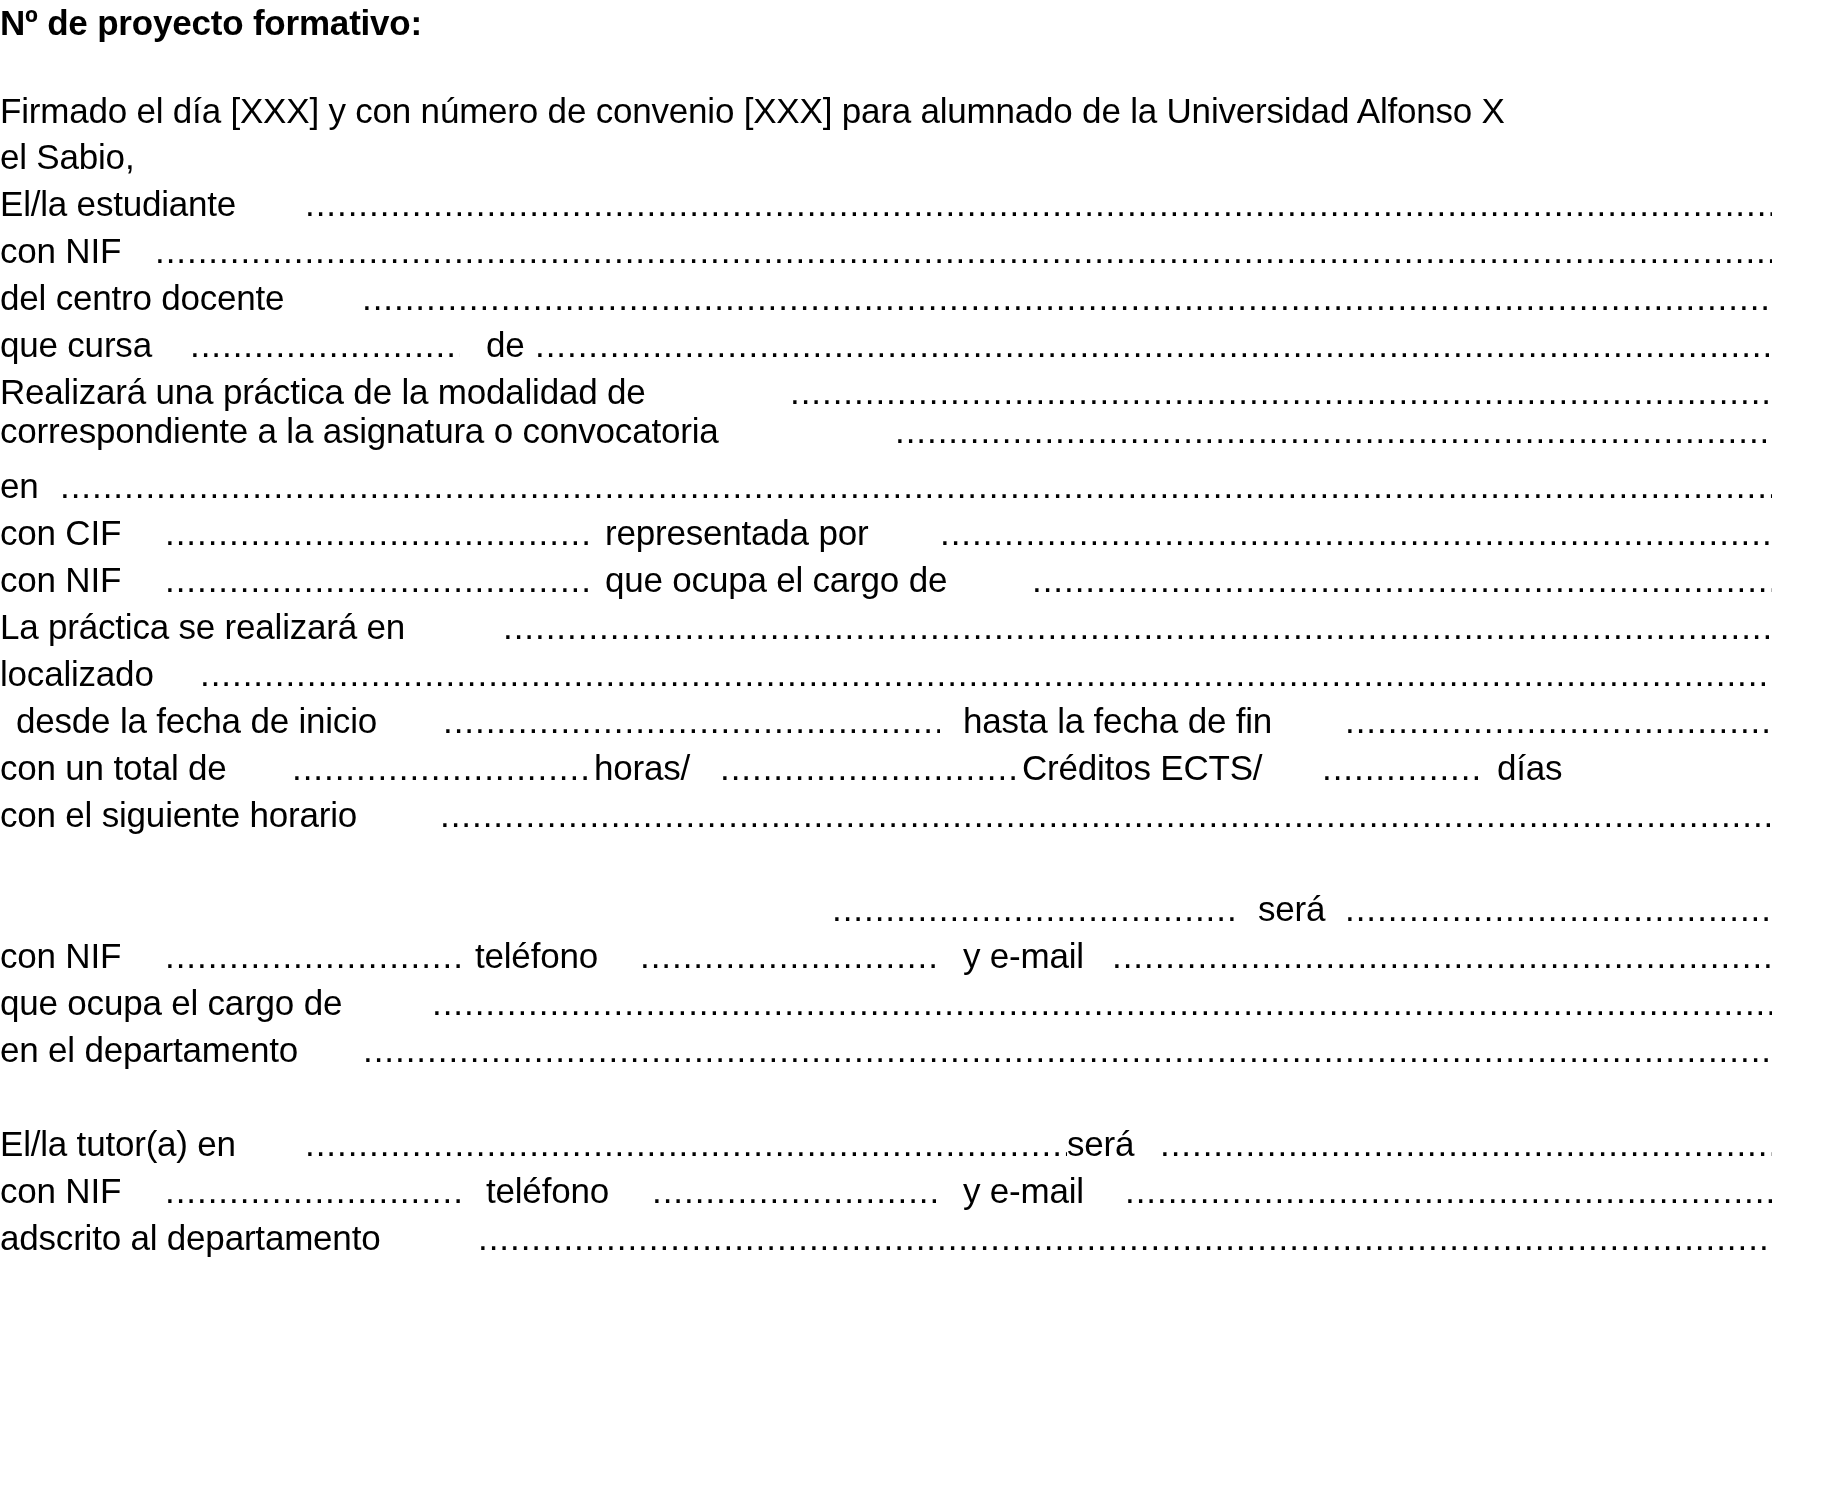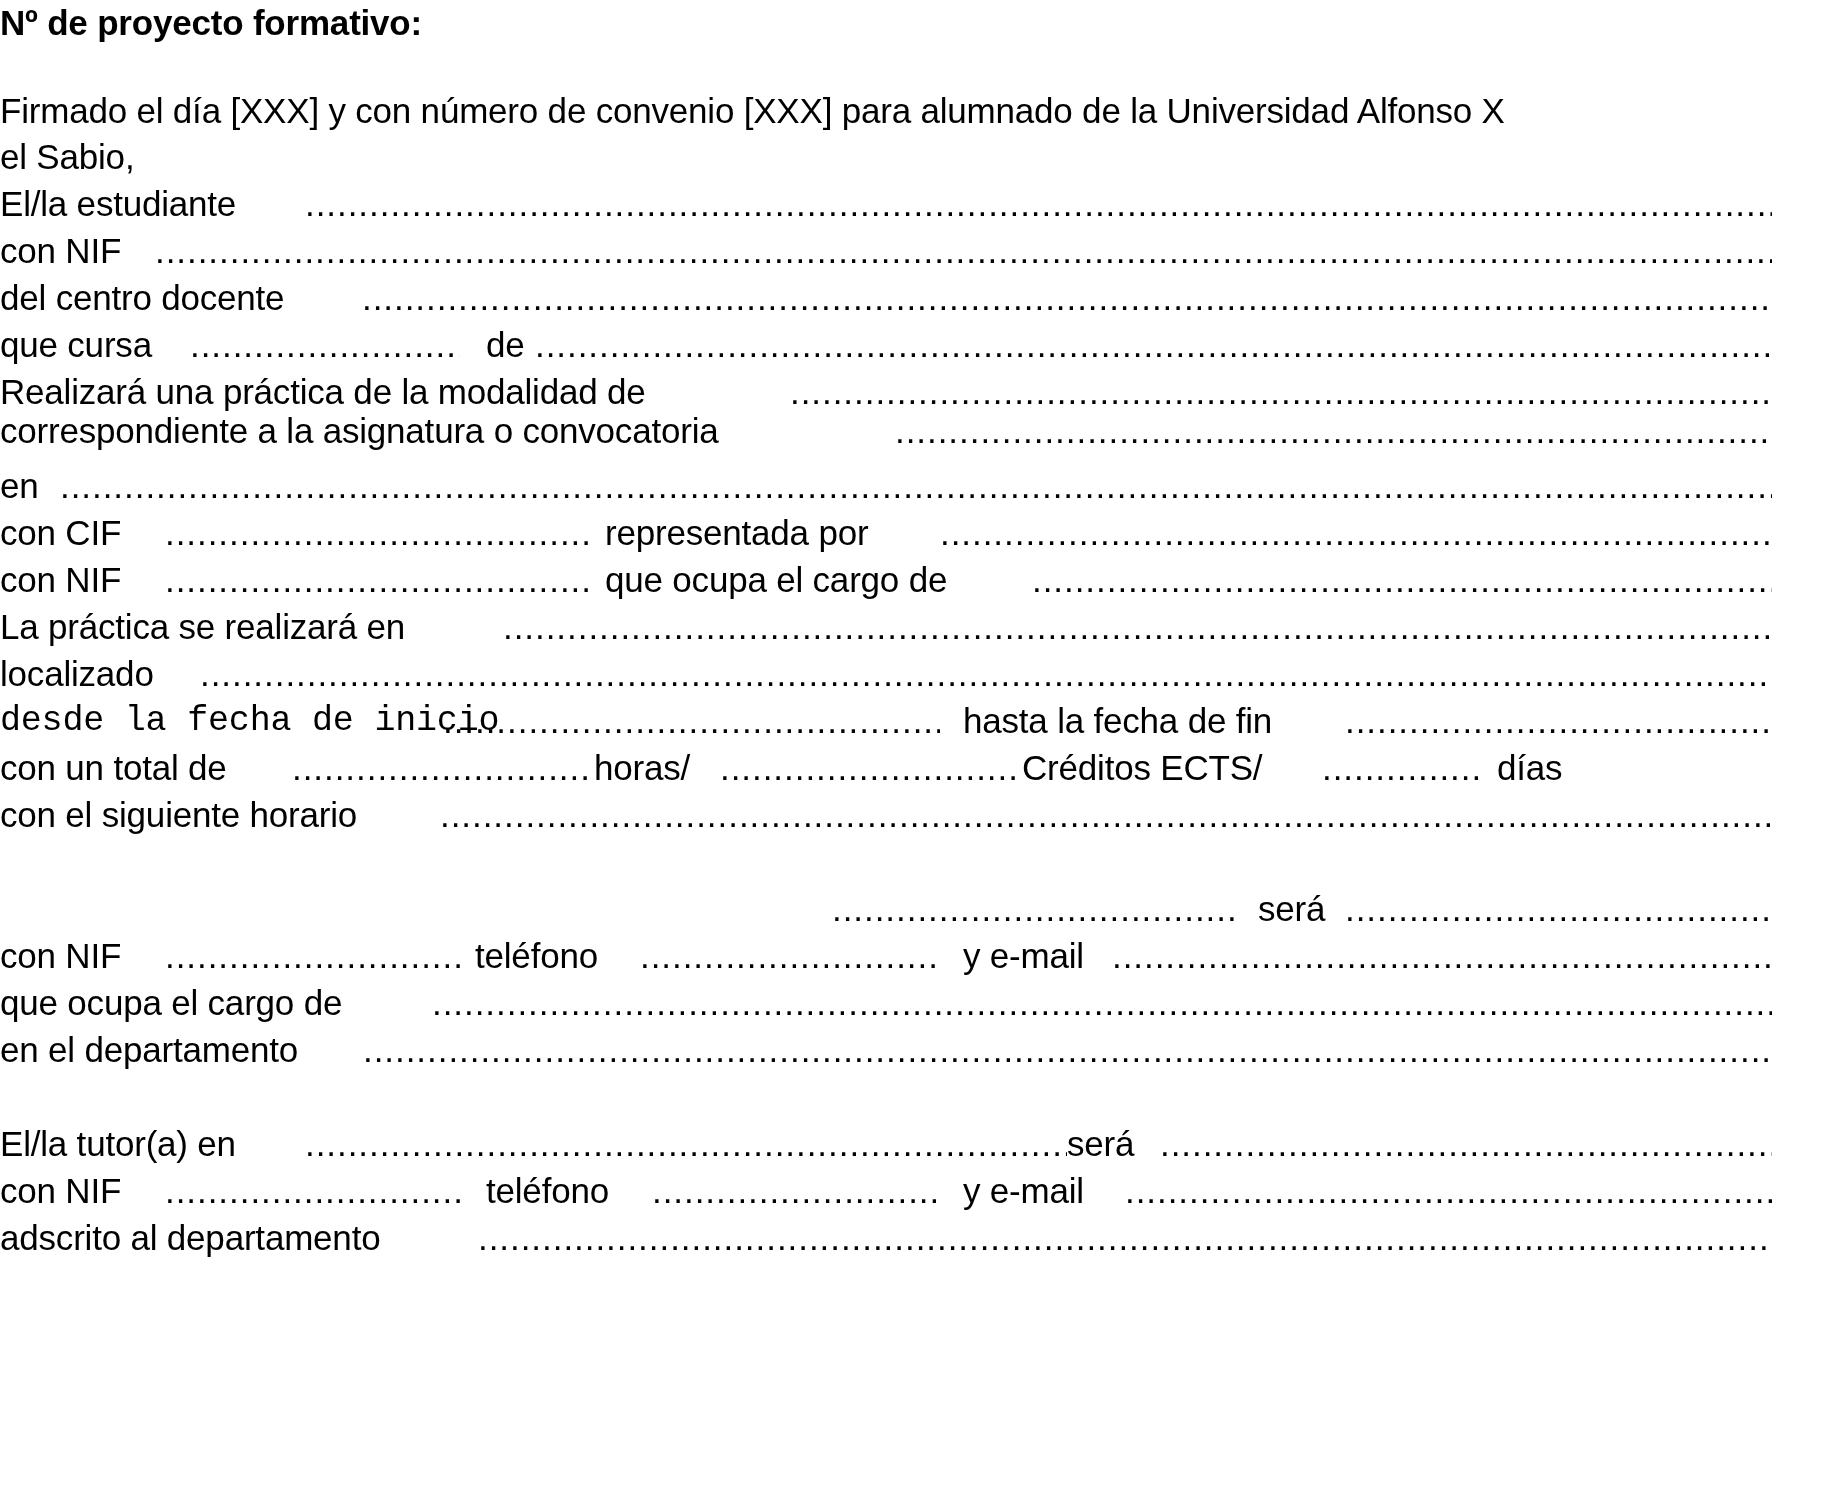--- a/index.html
+++ b/index.html
@@ -71,21 +71,21 @@
       </div>
       <div class="line" style="top: 604px;">
         <span class="seg" style="left: 0px;">La práctica se realizará en</span>
         <span class="fill" style="left: 503px; width: 1269px;"></span>
       </div>
       <div class="line" style="top: 651px; text-align: right;">
         <span class="seg" style="left: 0px;">localizado</span>
         <span class="fill" style="left: 200px; width: 1572px;"></span>
       </div>
       <div class="line" style="top: 698px;">
-        <span class="seg" style="left: 0px; font-family: Liberation Mono, monospace;">desde la fecha de inicio</span>
+        <span class="seg" style="left: 16px;">desde la fecha de inicio</span>
         <span class="fill" style="left: 443px; width: 497px;"></span>
         <span class="seg" style="left: 963px;">hasta la fecha de fin</span>
         <span class="fill" style="left: 1345px; width: 427px;"></span>
       </div>
       <div class="line" style="top: 745px;">
         <span class="seg" style="left: 0px;">con un total de</span>
         <span class="fill" style="left: 292px; width: 302px;"></span>
         <span class="seg" style="left: 594px;">horas/</span>
         <span class="fill" style="left: 720px; width: 298px;"></span>
         <span class="seg" style="left: 1022px;">Créditos ECTS/</span>

